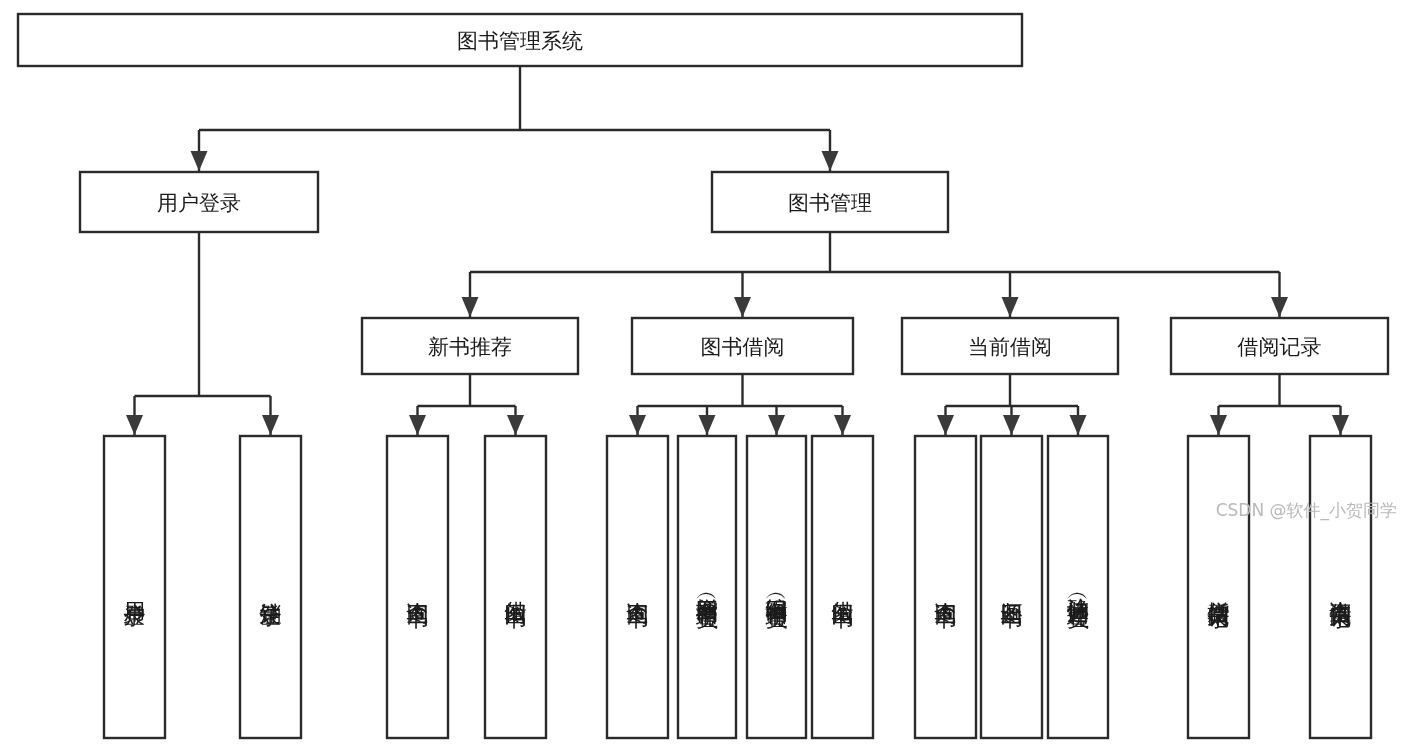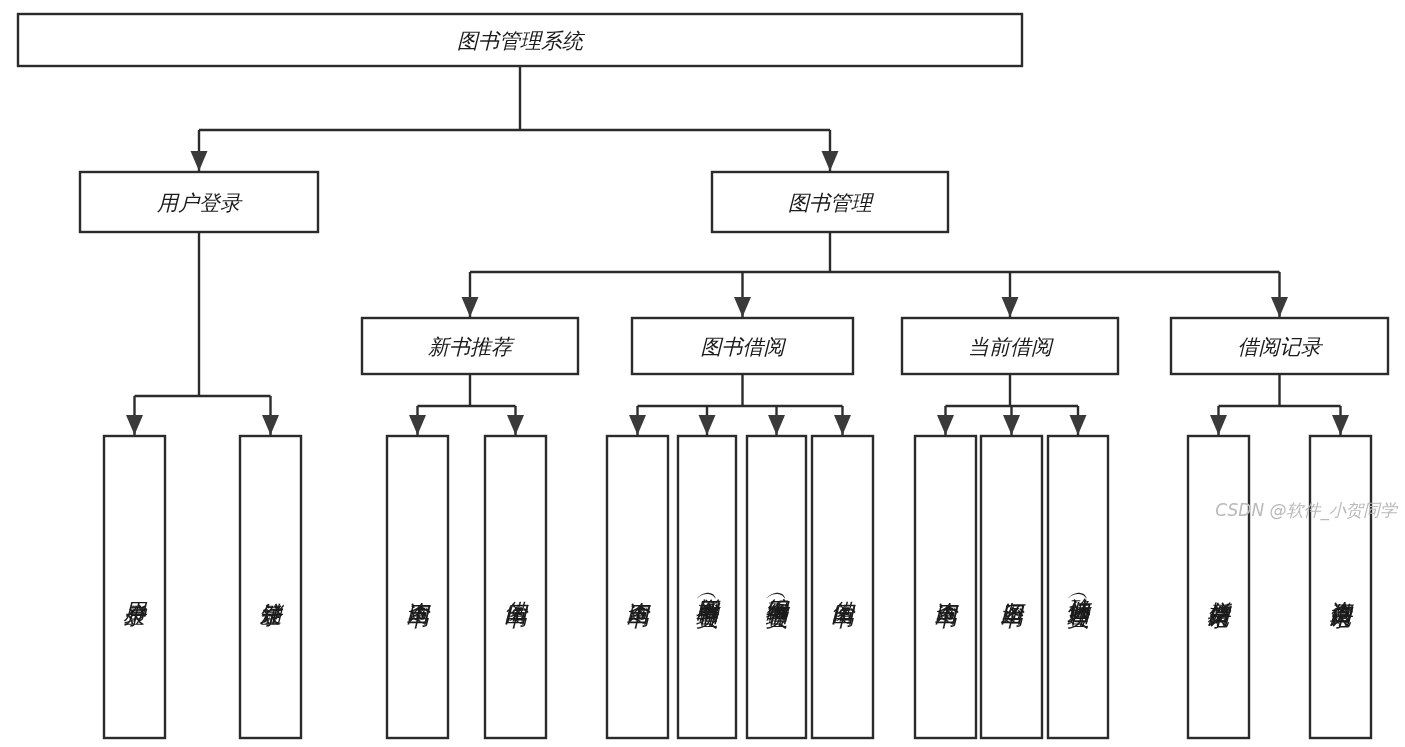--- a/index.html
+++ b/index.html
@@ -12,21 +12,20 @@
     width: 1405px;
     height: 747px;
     font-family: "DejaVu Sans", "Liberation Sans", sans-serif;
     overflow: hidden;
   }
   #diagram-root {
     position: relative;
     width: 1405px;
     height: 528px;
     background: #ffffff;
-    font-style: italic;
   }
   svg.diagram-canvas {
     position: absolute;
     left: 0;
     top: 0;
     width: 1405px;
     height: 747px;
     display: block;
   }
   .node-box {

